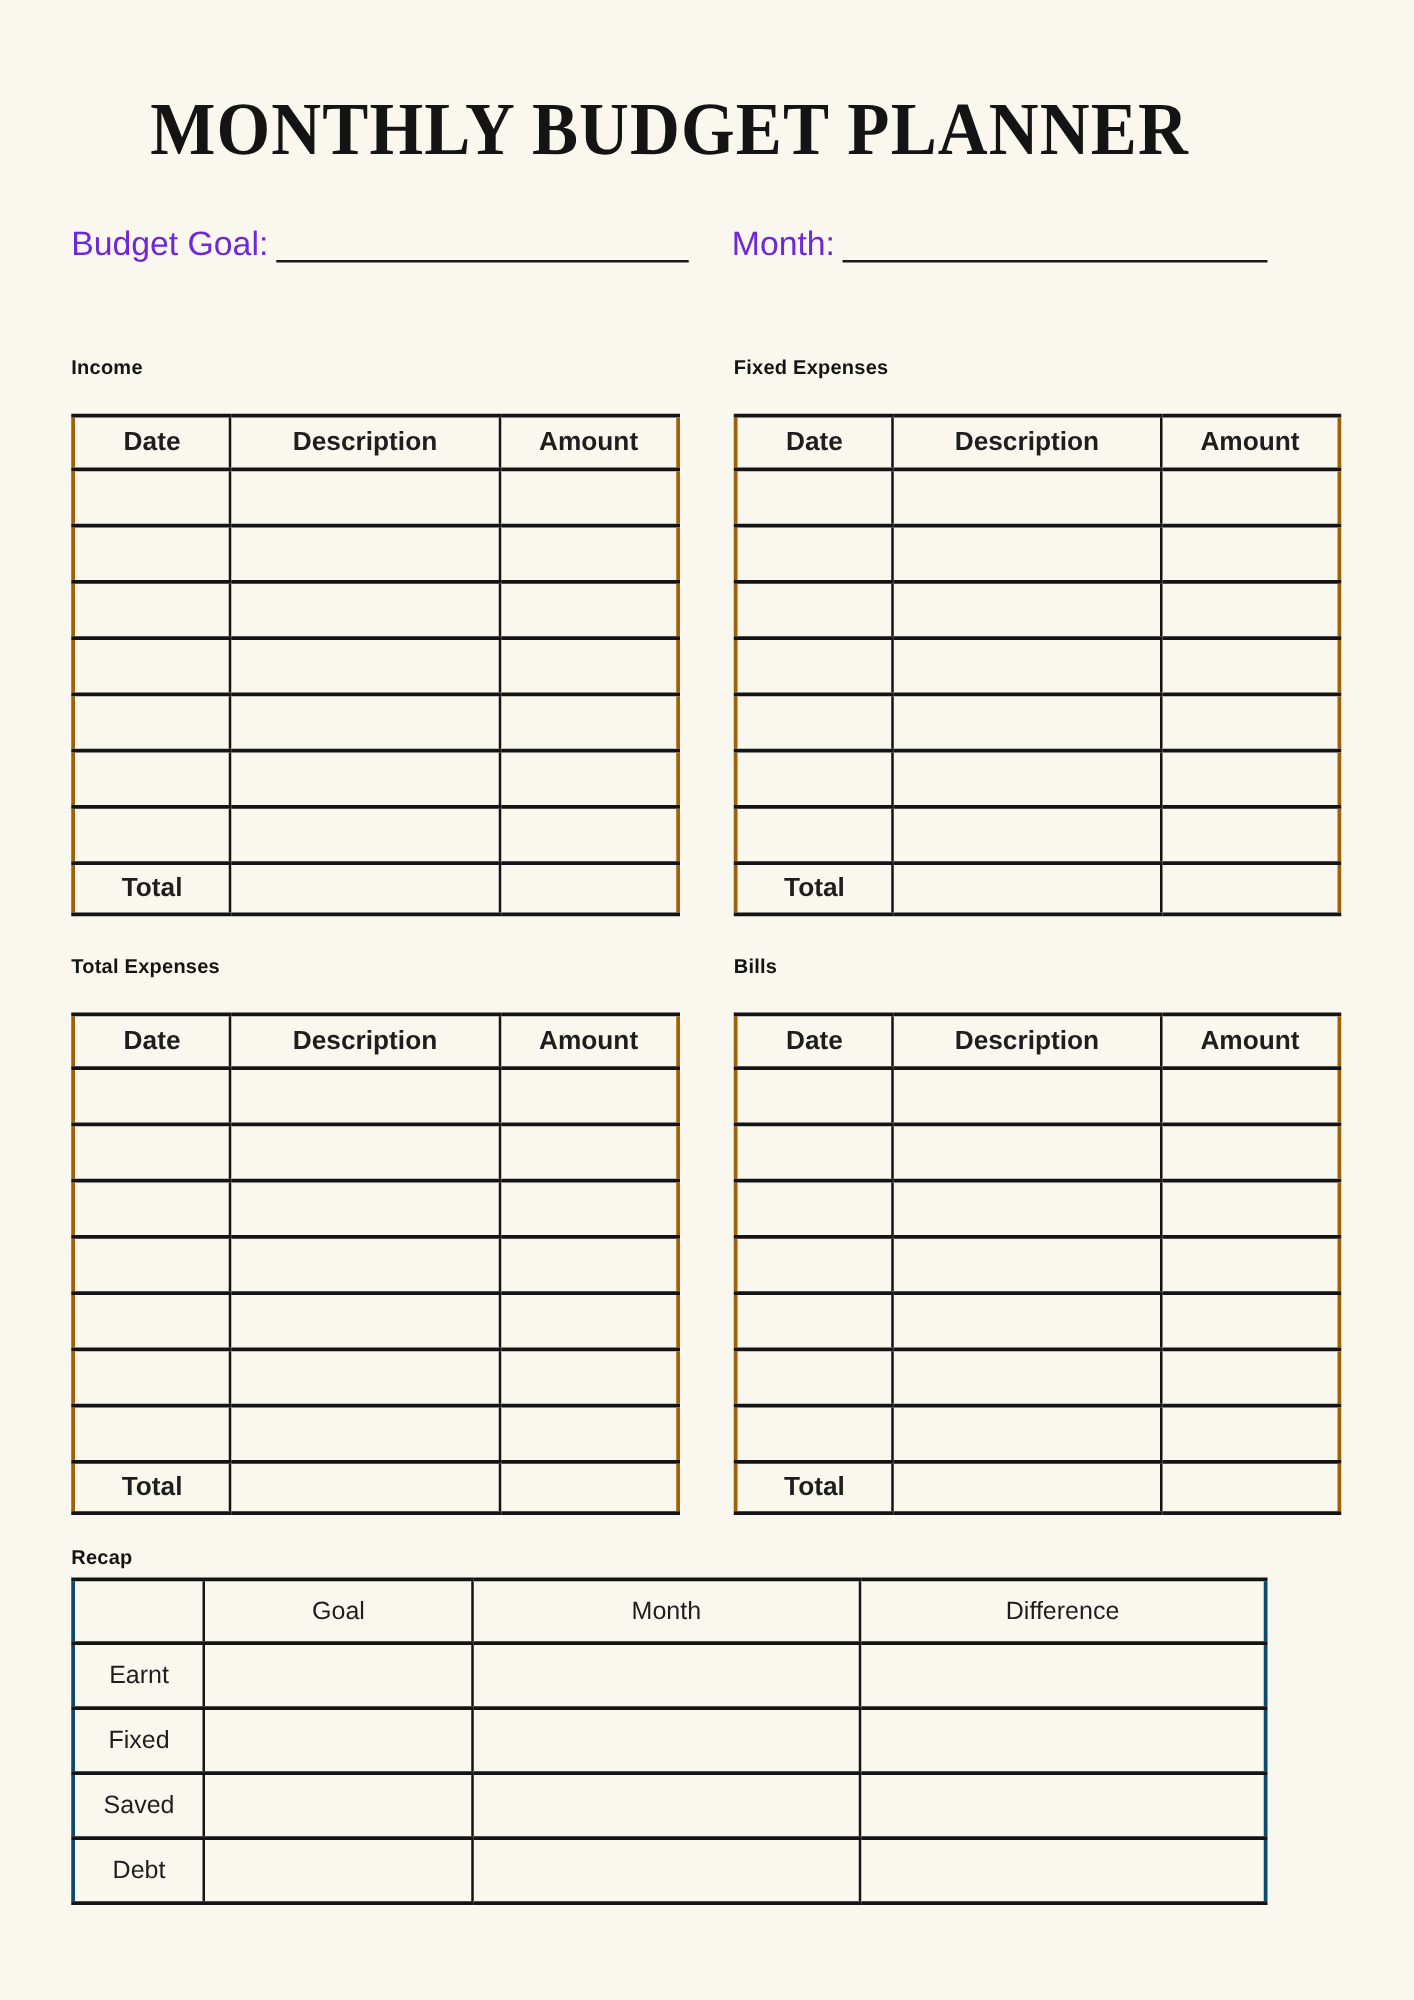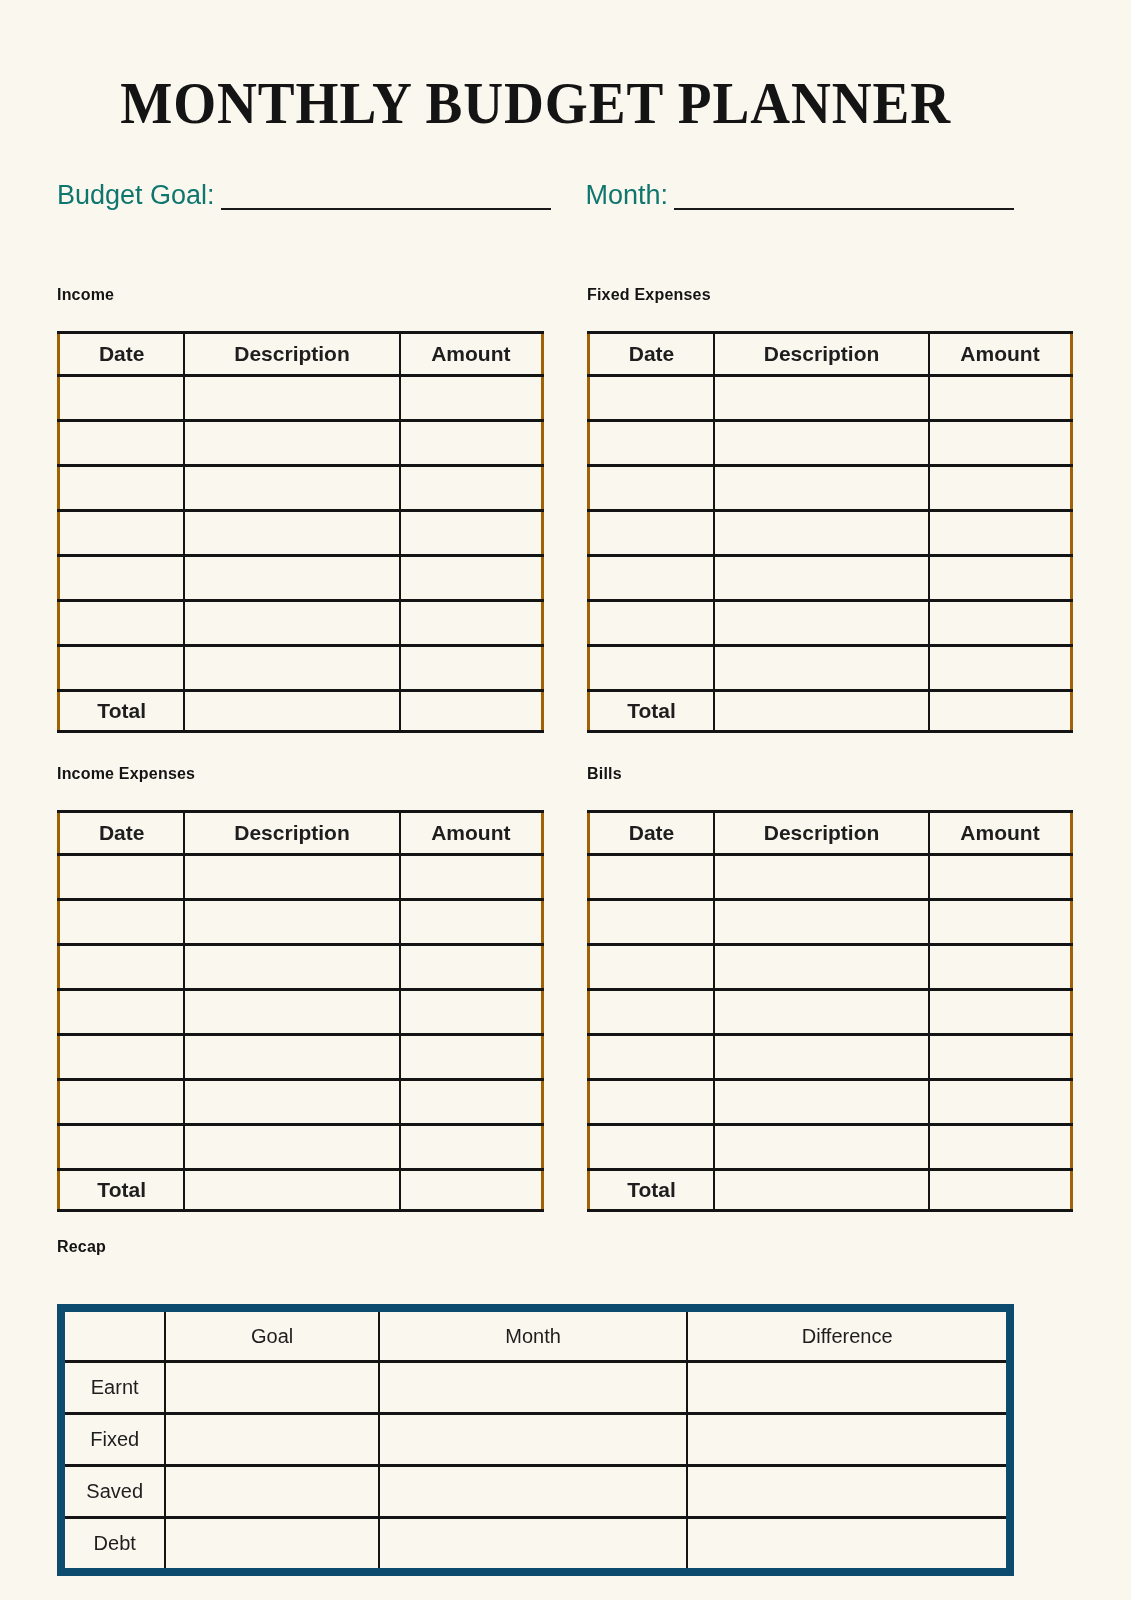--- a/index.html
+++ b/index.html
@@ -24,21 +24,21 @@
     white-space:nowrap;
   }
   .title .squeeze { display:inline-block; transform:scaleX(0.92); transform-origin:center; }
 
   
   .fields {
     margin-top:46px;
     display:flex; justify-content:space-between; align-items:flex-end;
   }
   .field { display:flex; align-items:flex-end; }
-  .field-label { font-size:27px; line-height:30px; color:#0f766e; white-space:nowrap;text-align:center; }
+  .field-label { font-size:27px; line-height:30px; color:#6d28d9; white-space:nowrap;text-align:center; }
   .field-line {
     display:inline-block; height:26px;
     border-bottom:2px solid #1A1A1A;
     margin-left:6px;
   }
   .field-goal .field-line { width:330px; }
   .field-month .field-line { width:340px; }
 
   
   .sections {
@@ -81,23 +81,22 @@
   .c-date   { width:26%; }
   .c-desc   { width:44.5%; }
   .c-amount { width:29.5%; }
 
   
   .recap { margin-top:20px; }
   .recap .section-title { margin-bottom:0; }
   table.recap-table {
     width:100%;
     border-collapse:collapse;
-    border:8px solid #0c4a6e;
+    border:3px solid #0c4a6e;
     table-layout:fixed;
-    margin-top:42px;
   }
   table.recap-table td {
     border-left:2px solid #141414;
     border-right:2px solid #141414;
     border-top:3px solid #141414;
     border-bottom:3px solid #141414;
     padding:0;
     text-align:center;
     vertical-align:middle;
     font-size:20px;
@@ -241,21 +240,21 @@
           <tr class="total-row">
             <td>Total</td>
             <td></td>
             <td></td>
           </tr>
         </tbody>
       </table>
     </section>
 
     <section>
-      <h2 class="section-title">Income Expenses</h2>
+      <h2 class="section-title">Total Expenses</h2>
       <table class="ledger">
         <colgroup>
             <col class="c-date">
             <col class="c-desc">
             <col class="c-amount">
           </colgroup>
         <tbody>
           <tr class="head-row">
             <td>Date</td>
             <td>Description</td>

